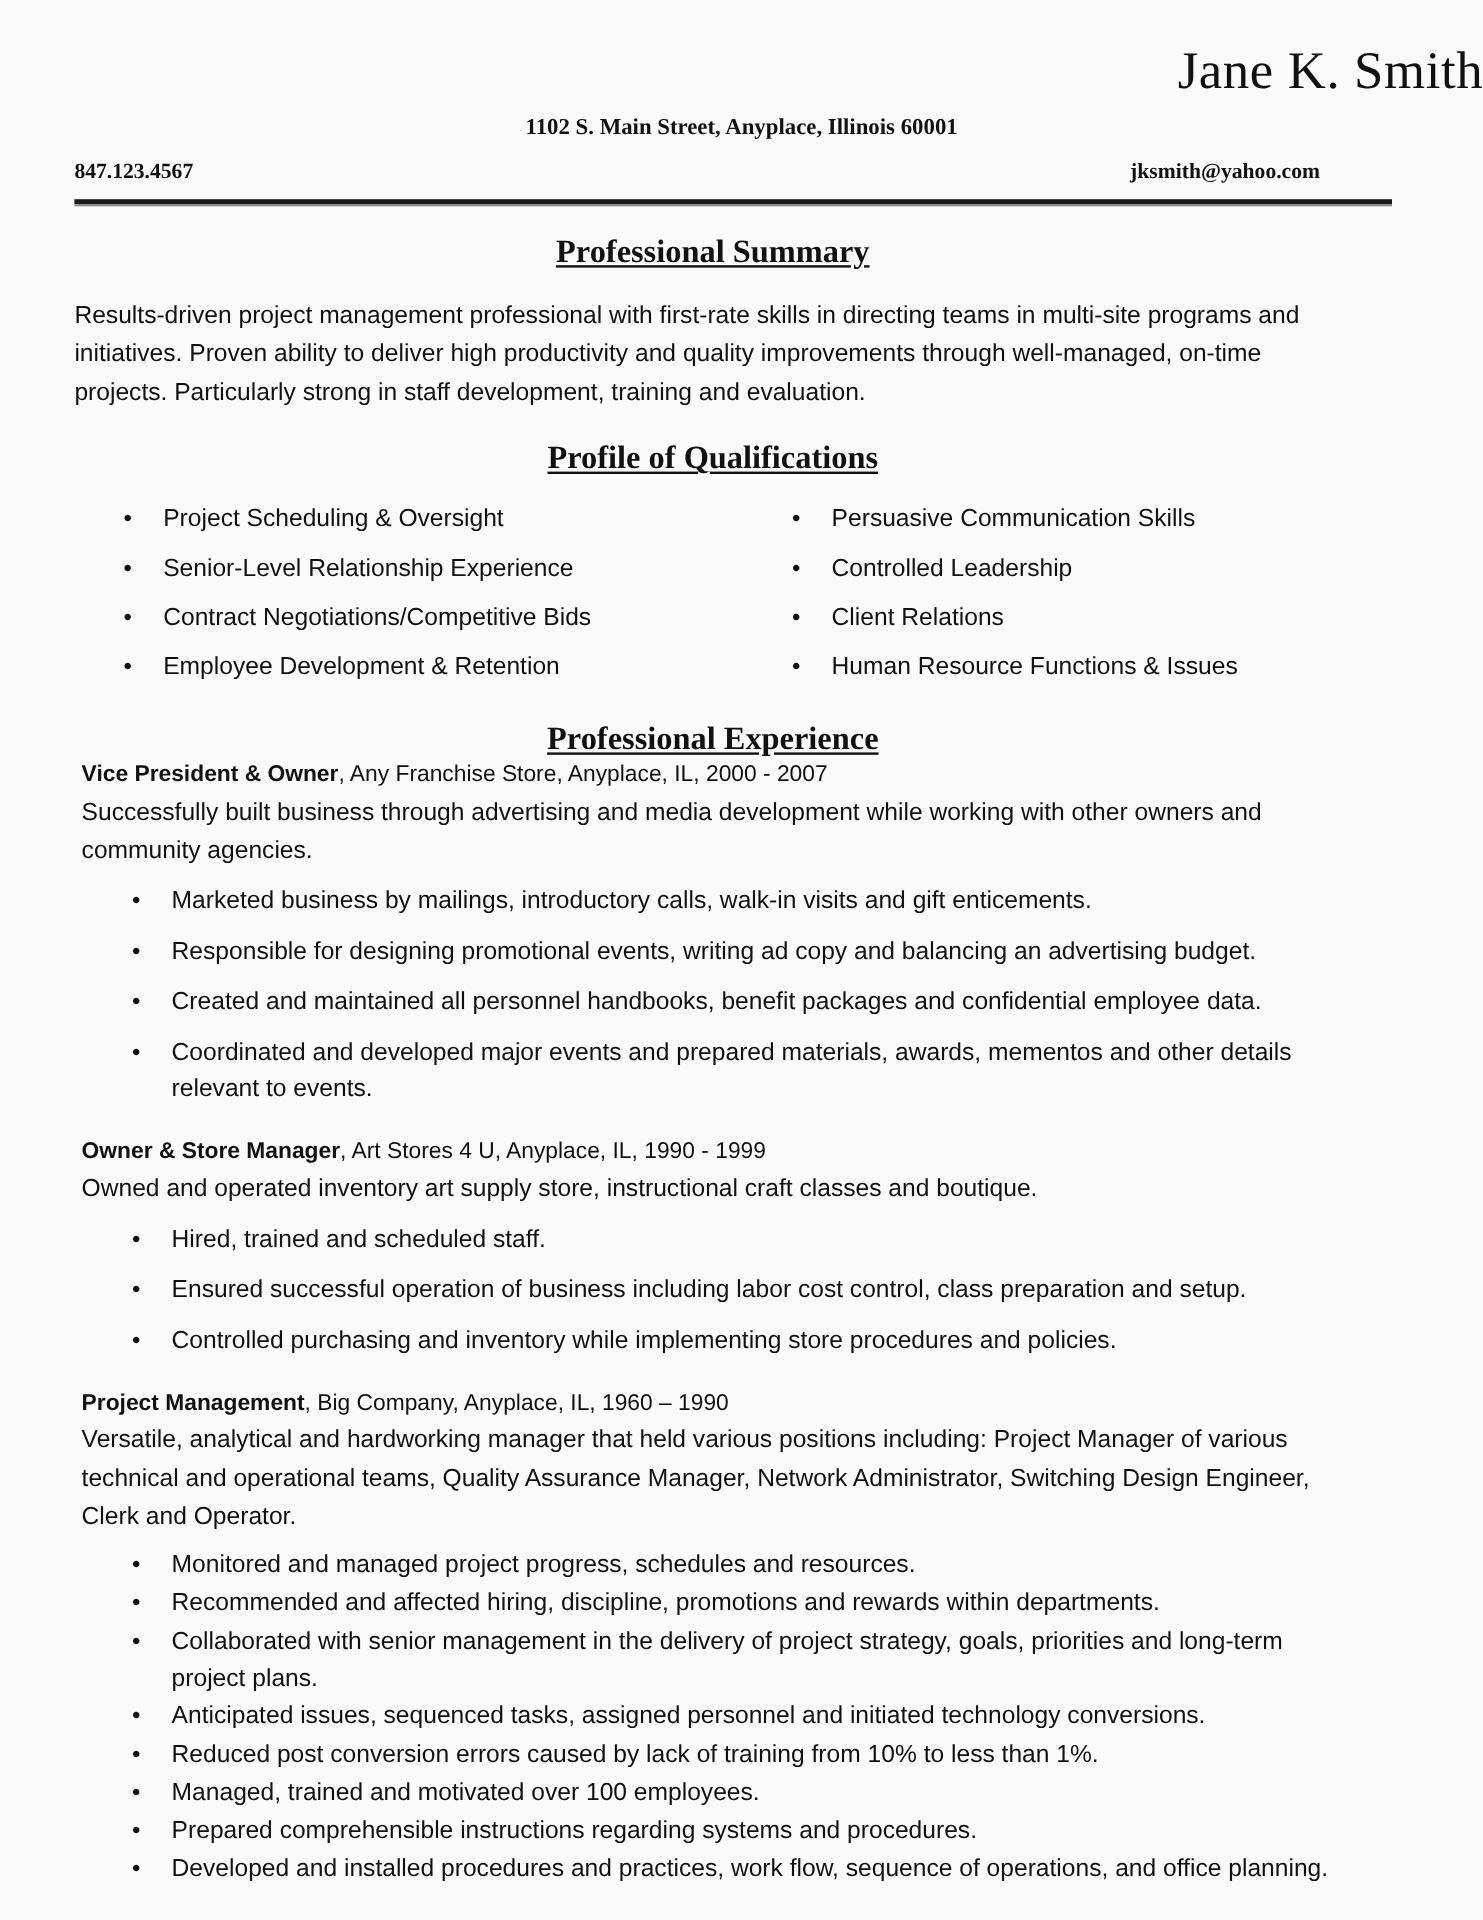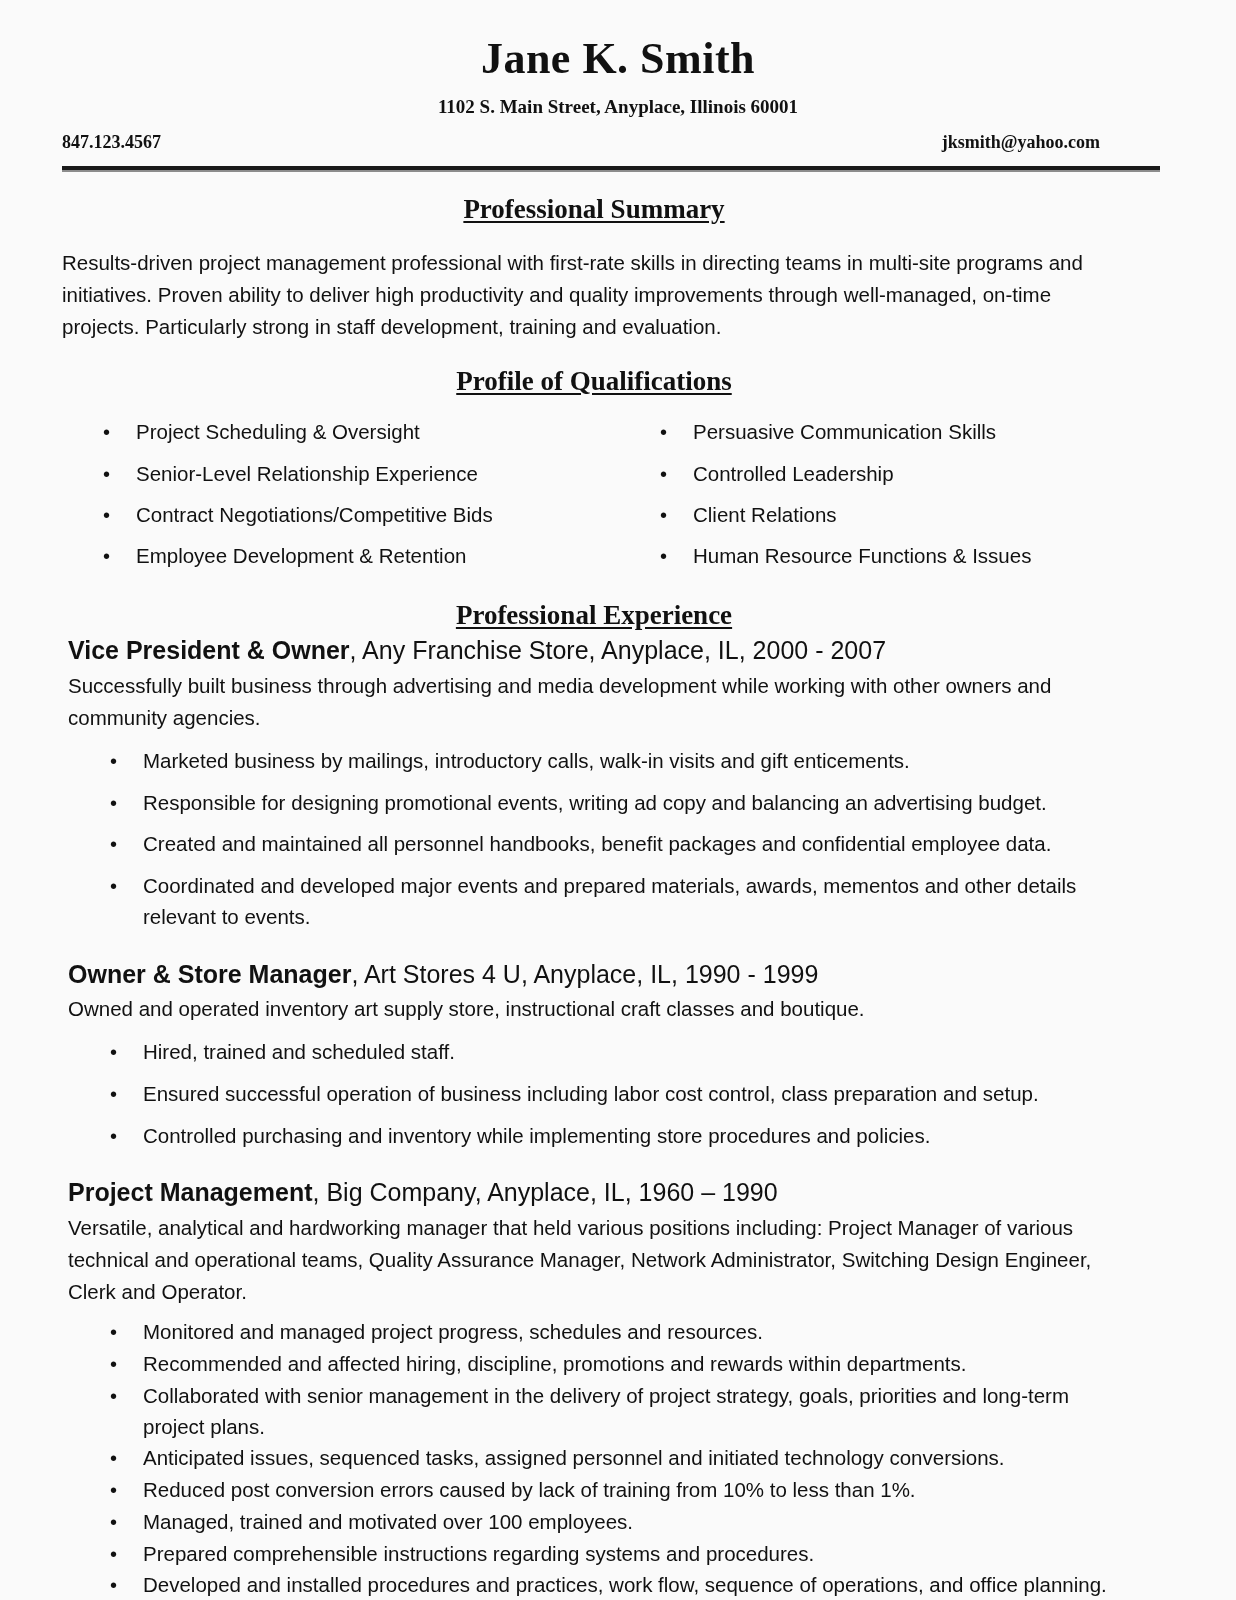--- a/index.html
+++ b/index.html
@@ -20,23 +20,23 @@
     width: 1236px;
     height: 1600px;
     box-sizing: border-box;
     padding: 0;
     position: relative;
     overflow: hidden;
   }
 
   
   .resume-name {
-    text-align: center;
-    font-family: "Liberation Serif", serif;
-    font-weight: bold;
+    text-align: right;
+    font-family: "Liberation Serif", serif;
+    font-weight: normal;
     font-size: 44px;
     letter-spacing: 0.5px;
     margin: 0;
     padding-top: 36px;
     line-height: 1.05;
   }
   .resume-address {
     text-align: center;
     font-family: "Liberation Serif", serif;
     font-weight: bold;
@@ -131,21 +131,21 @@
 
   
   .experience {
     margin-top: 18px;
   }
   .job {
     margin: 0 118px 0 68px;
   }
   .job + .job { margin-top: 22px; }
   .job-head {
-    font-size: 25px;
+    font-size: 19px;
     line-height: 1.55;
     margin: 0;
   }
   .job-title {
     font-weight: bold;
   }
   .job-desc {
     font-size: 20.5px;
     line-height: 1.55;
     margin: 0;

